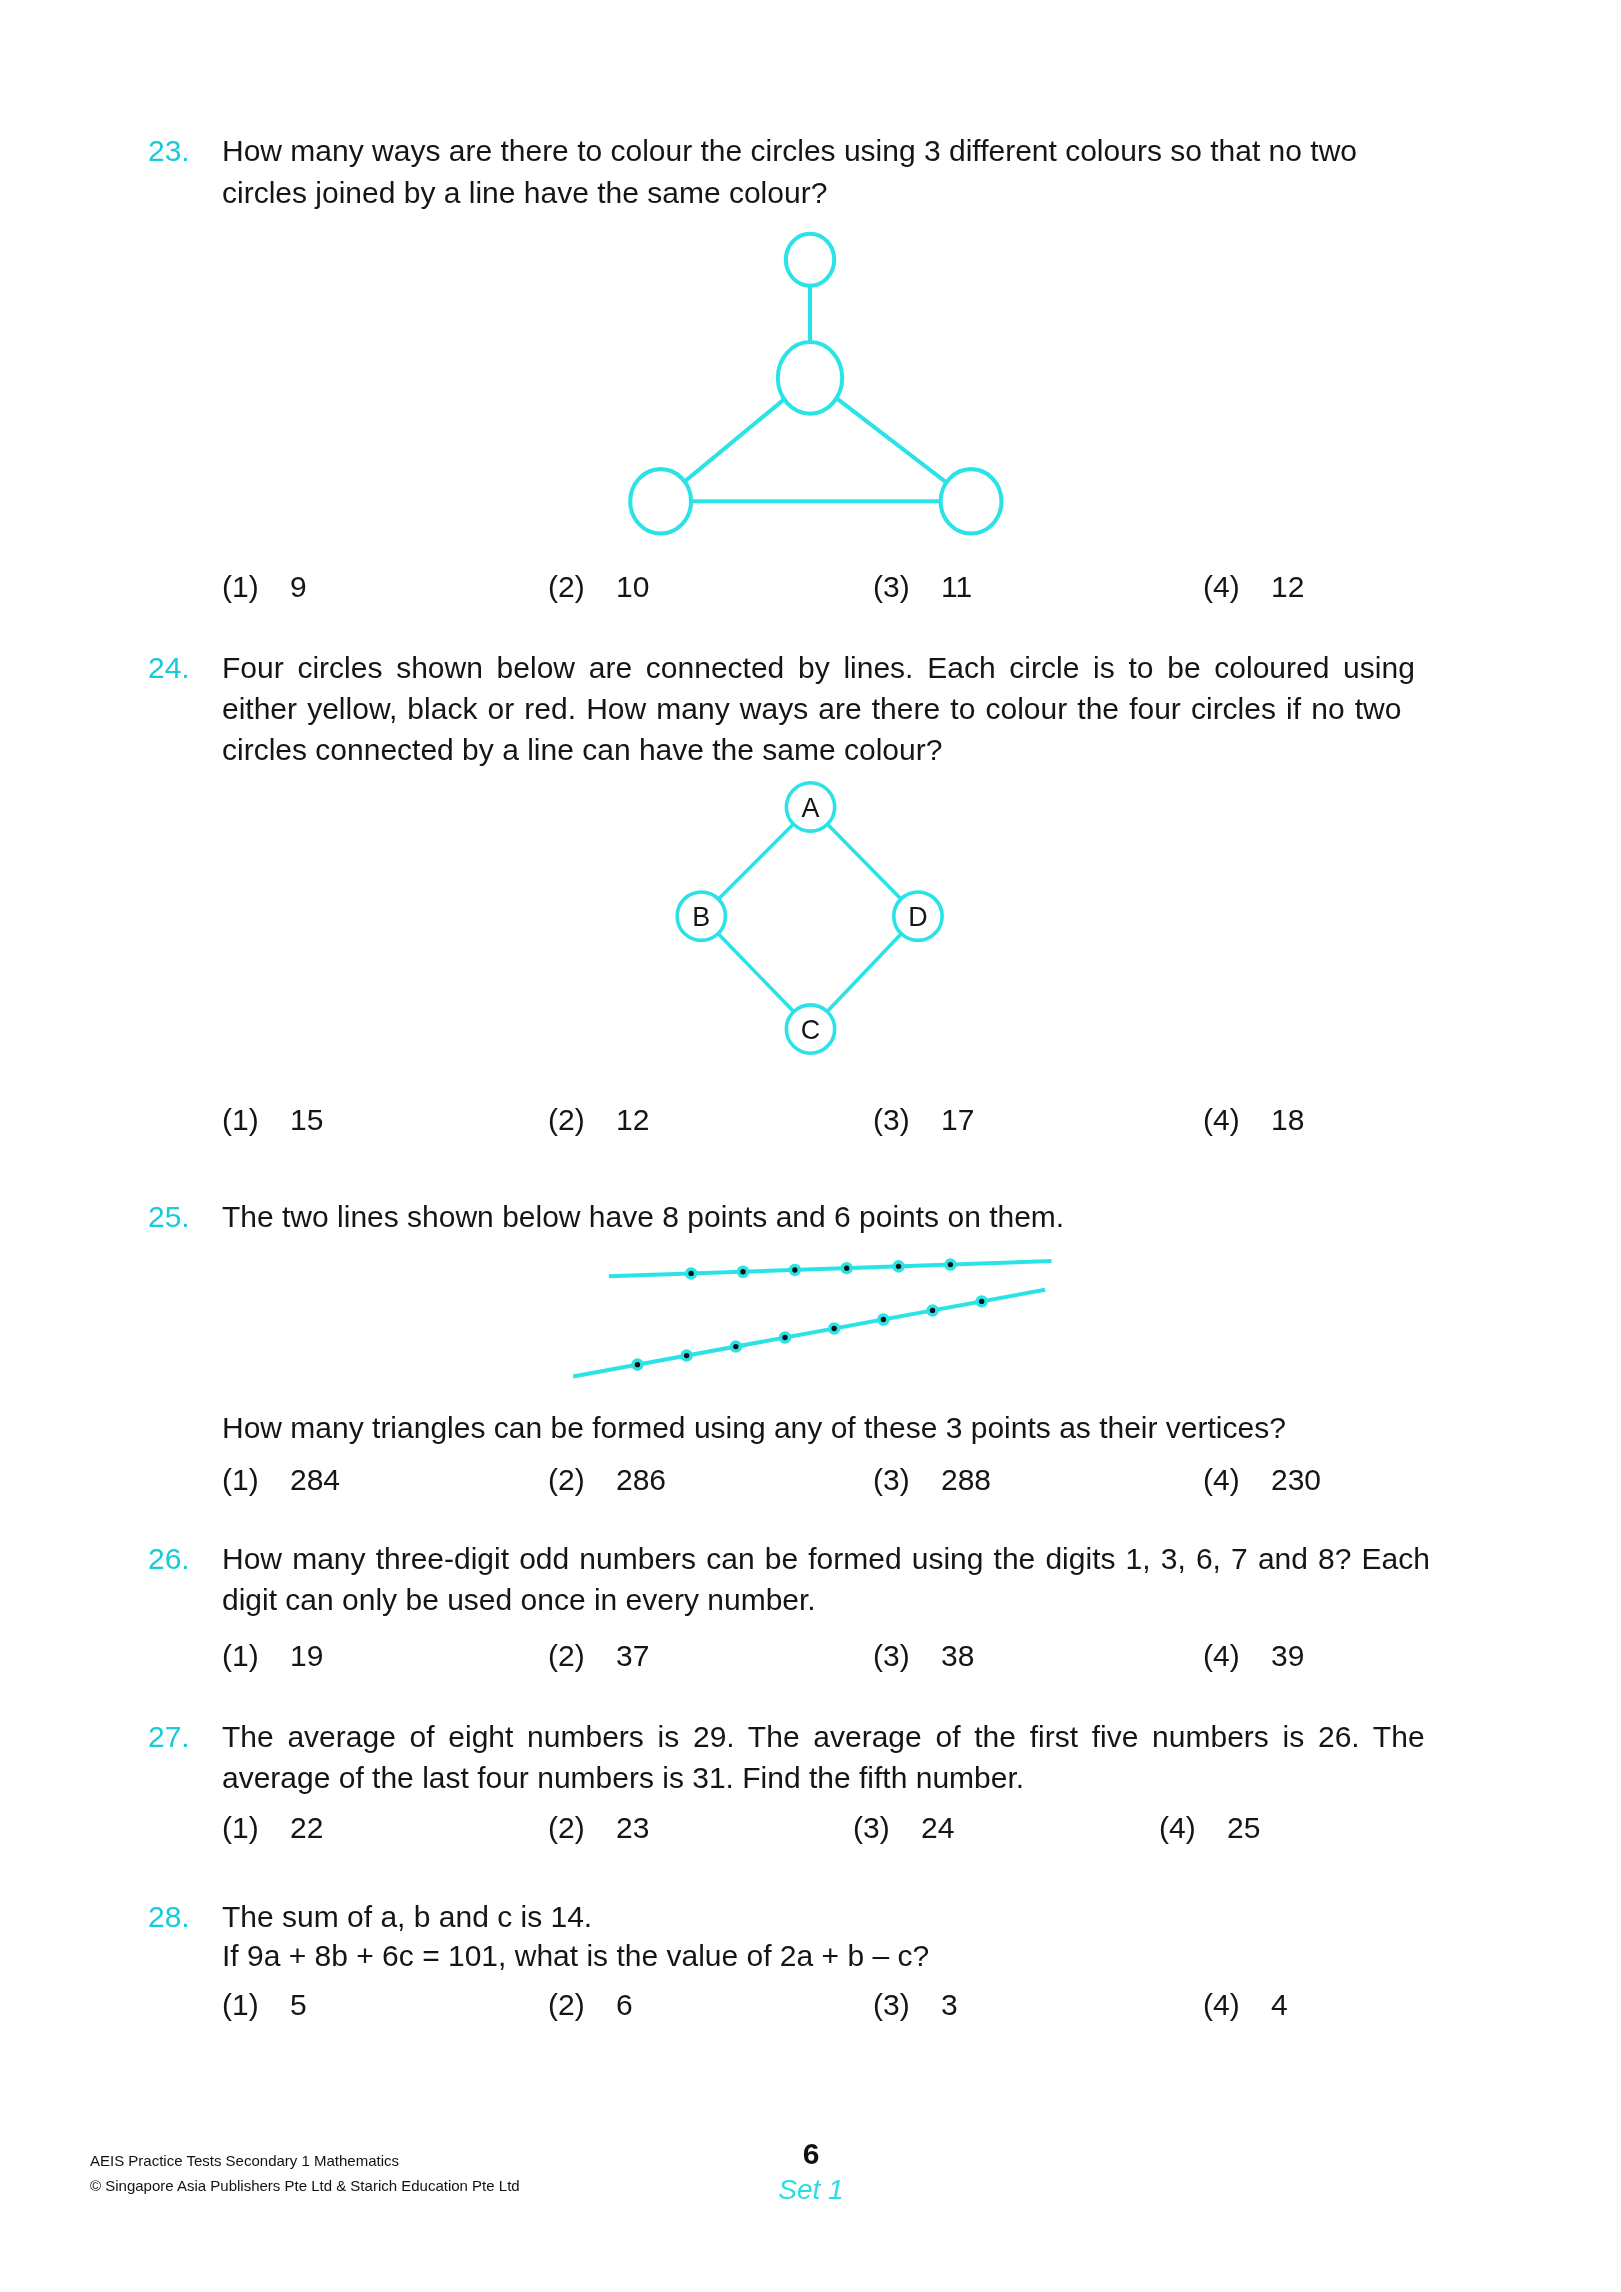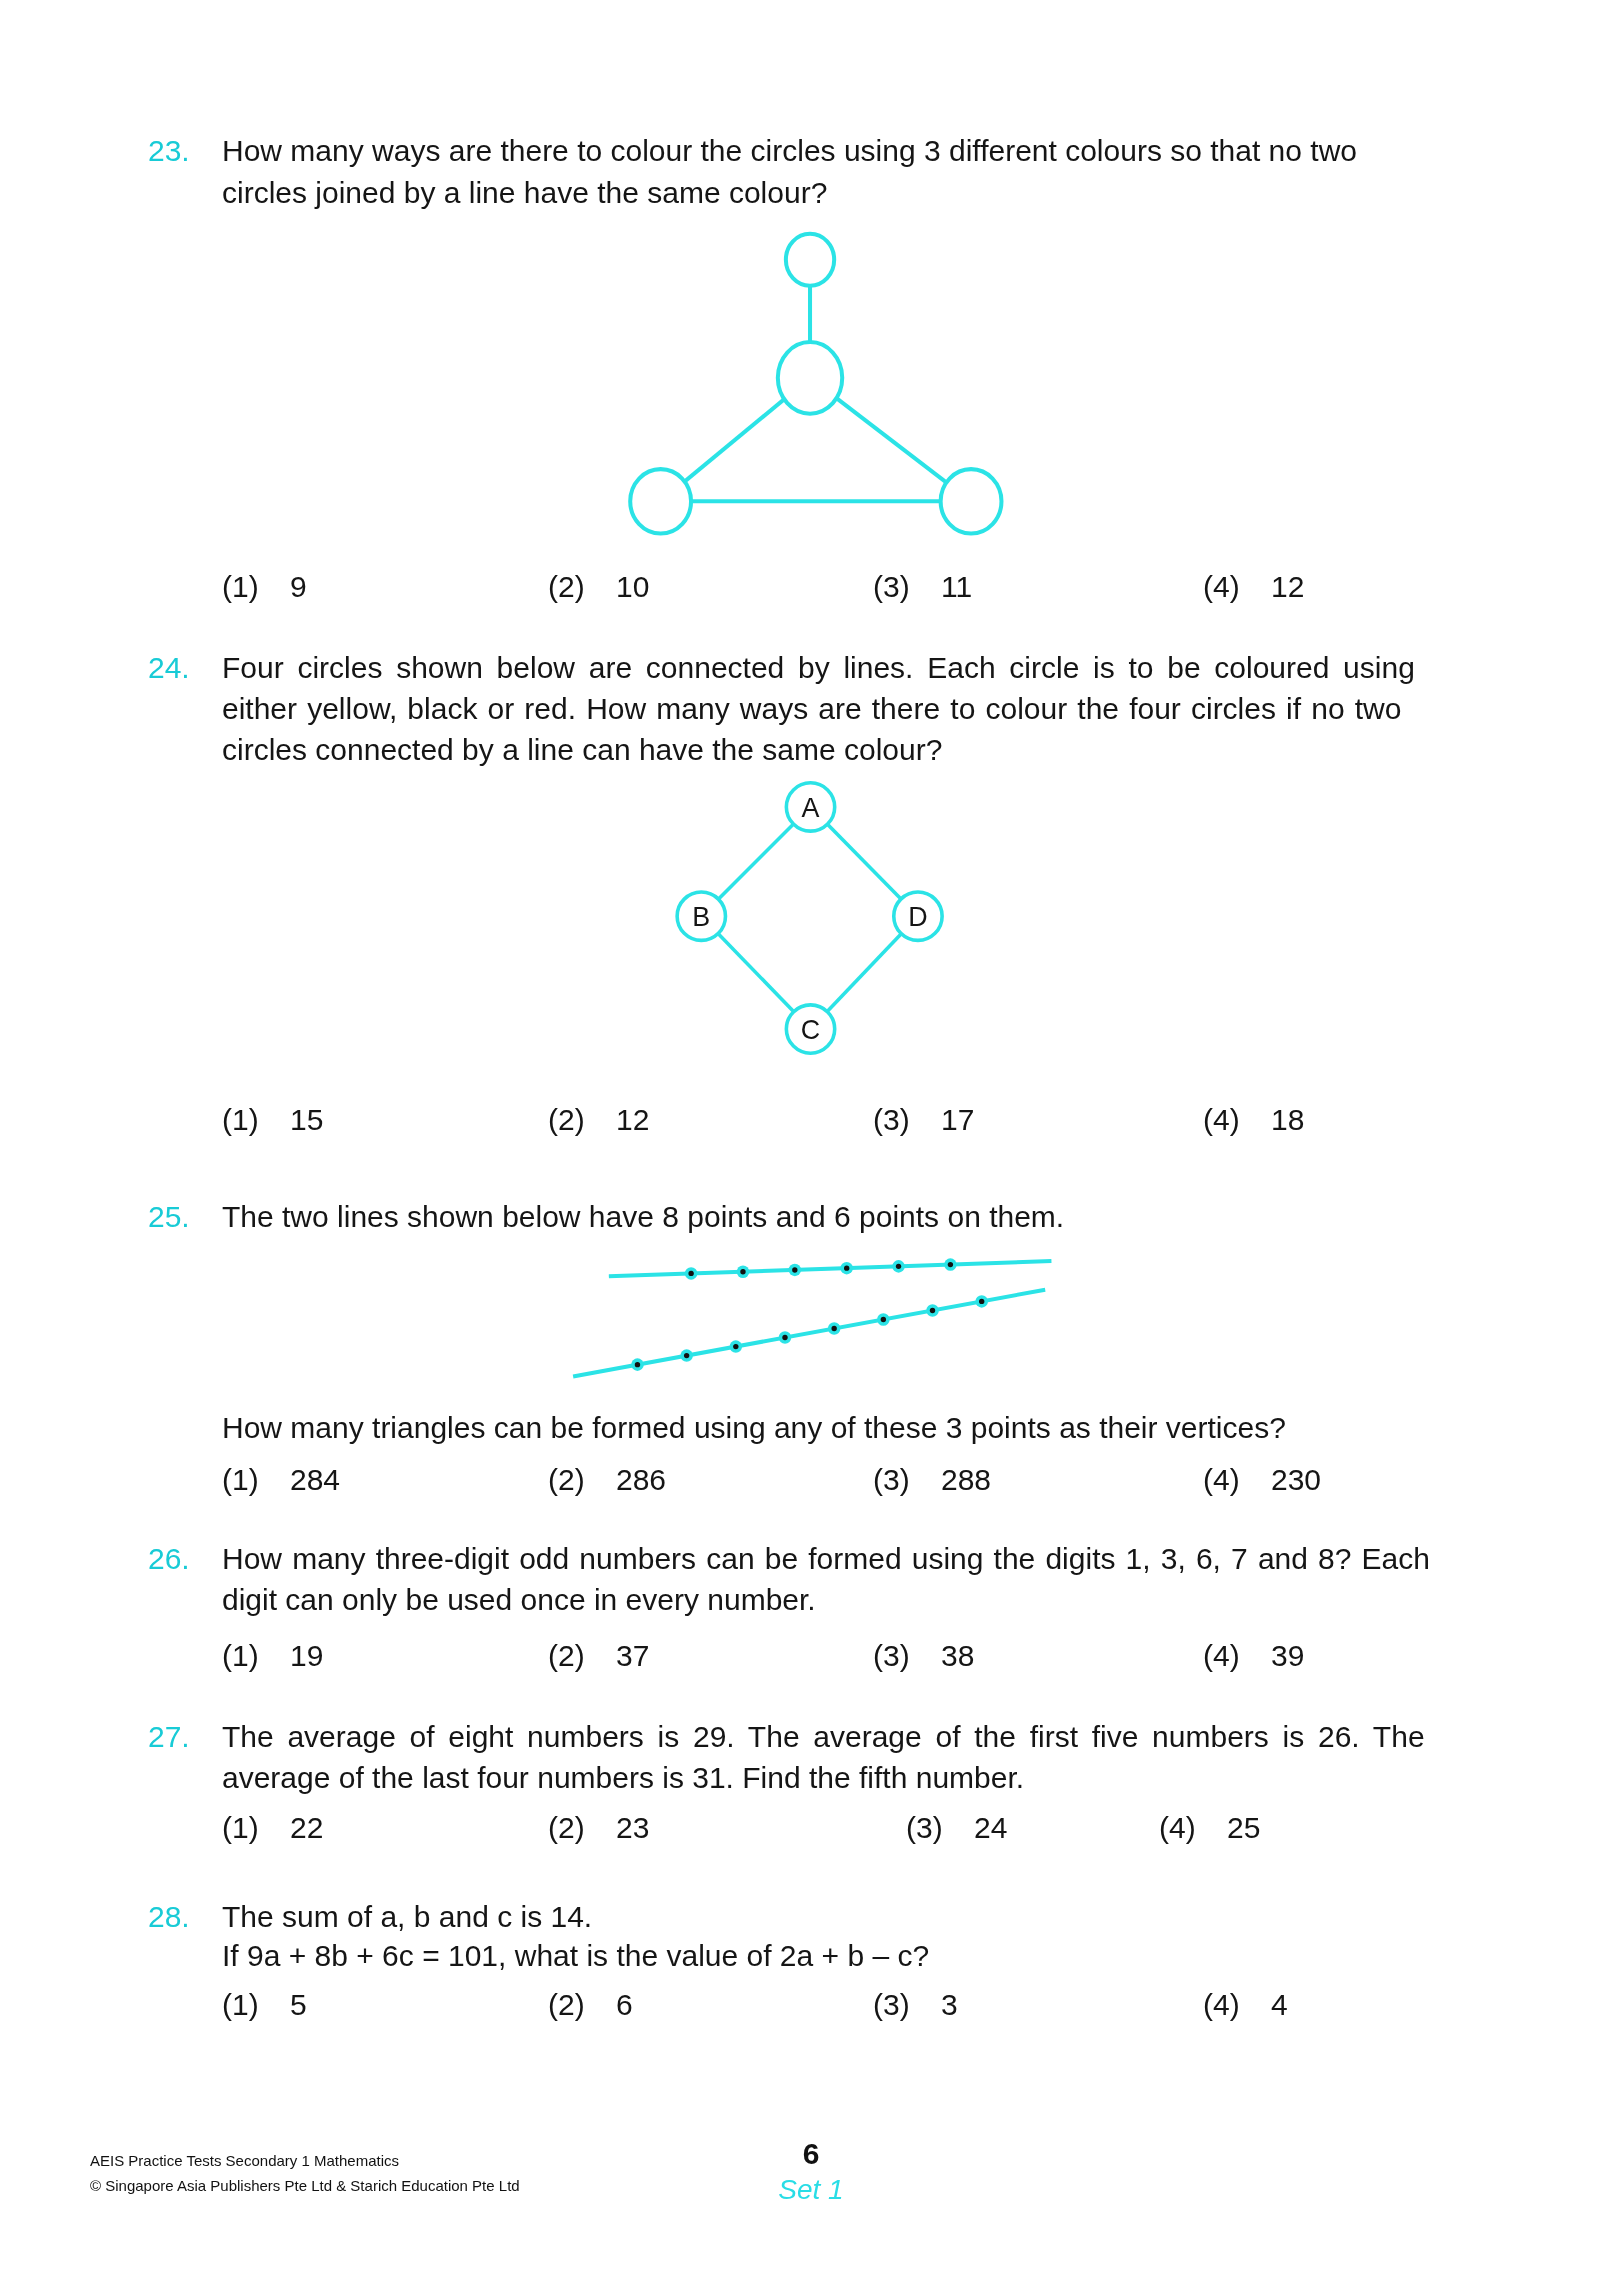--- a/index.html
+++ b/index.html
@@ -148,21 +148,21 @@
   <div class="opt" style="left:548px;top:1639px"><span class="lab">(2)</span><span class="val">37</span></div>
   <div class="opt" style="left:873px;top:1639px"><span class="lab">(3)</span><span class="val">38</span></div>
   <div class="opt" style="left:1203px;top:1639px"><span class="lab">(4)</span><span class="val">39</span></div>
 
   <div class="qnum" style="top:1720px">27.</div>
   <div class="ln sp6" style="top:1720px">The average of eight numbers is 29. The average of the first five numbers is 26. The</div>
   <div class="ln" style="top:1761px">average of the last four numbers is 31. Find the fifth number.</div>
 
   <div class="opt" style="left:222px;top:1811px"><span class="lab">(1)</span><span class="val">22</span></div>
   <div class="opt" style="left:548px;top:1811px"><span class="lab">(2)</span><span class="val">23</span></div>
-  <div class="opt" style="left:906px;top:1811px"><span class="lab">(3)</span><span class="val">24</span></div>
+  <div class="opt" style="left:853px;top:1811px"><span class="lab">(3)</span><span class="val">24</span></div>
   <div class="opt" style="left:1159px;top:1811px"><span class="lab">(4)</span><span class="val">25</span></div>
 
   <div class="qnum" style="top:1900px">28.</div>
   <div class="ln" style="top:1900px">The sum of a, b and c is 14.</div>
   <div class="ln" style="top:1939px">If 9a + 8b + 6c = 101, what is the value of 2a + b – c?</div>
 
   <div class="opt" style="left:222px;top:1988px"><span class="lab">(1)</span><span class="val">5</span></div>
   <div class="opt" style="left:548px;top:1988px"><span class="lab">(2)</span><span class="val">6</span></div>
   <div class="opt" style="left:873px;top:1988px"><span class="lab">(3)</span><span class="val">3</span></div>
   <div class="opt" style="left:1203px;top:1988px"><span class="lab">(4)</span><span class="val">4</span></div>

